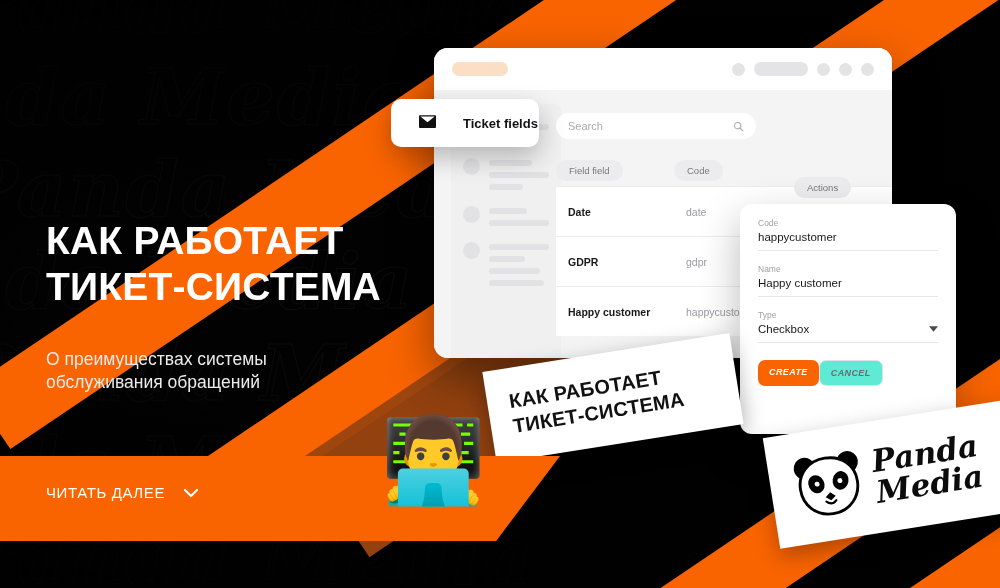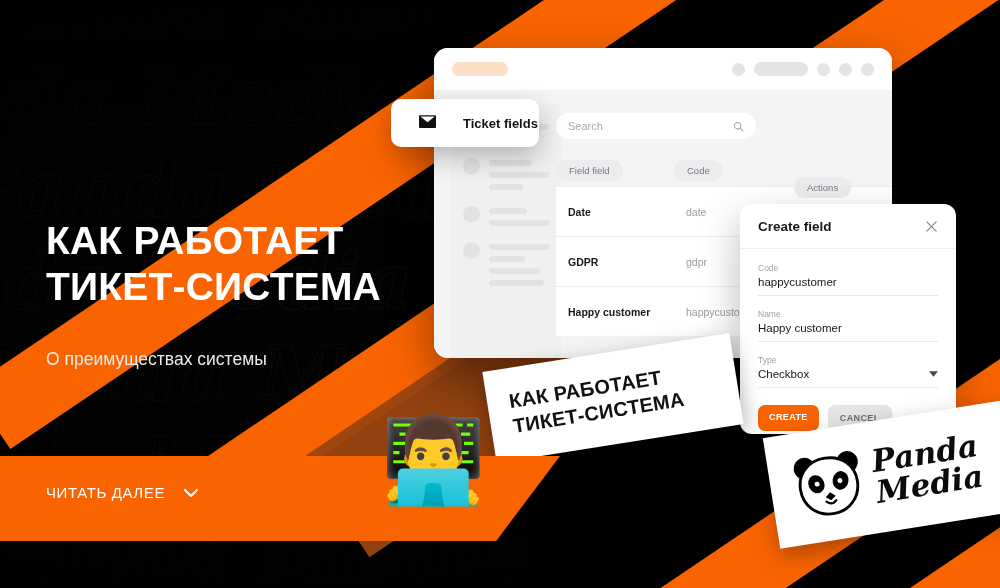--- a/index.html
+++ b/index.html
@@ -152,26 +152,26 @@
     height:45px; display:flex; align-items:center; justify-content:space-between;
     padding:0 18px; border-bottom:1px solid #EFEFF1;
   }
   .modal-title { font-size:13.5px; font-weight:700; color:#18181B; }
   .close-icon { width:13px; height:13px; display:block; }
   .modal-body { padding:14px 18px 0 18px; }
   .field { padding-bottom:7px; border-bottom:1px solid #E7E7EA; margin-bottom:13px; position:relative; }
   .field-label { font-size:8.5px; color:#A0A0A7; margin-bottom:3px; }
   .field-value { font-size:11.5px; color:#18181B; font-weight:500; }
   .caret { position:absolute; right:0; bottom:10px; width:9px; height:6px; display:block; }
-  .modal-actions { display:flex; gap:9px; padding:4px 18px; }
+  .modal-actions { display:flex; gap:0; padding:4px 18px;font-style:italic; }
   .btn {
     border-radius:7px; font-size:9px; font-weight:700; padding:7px 11px;
     letter-spacing:.4px;
   }
-  .btn-cancel { background:#e5e5e5; border:1px solid #E2E2E6; color:#6C6C73; }
+  .btn-cancel { background:#5eead4; border:1px solid #E2E2E6; color:#6C6C73; }
   .btn-create { background:#F96400; color:#fff; }
 
   
   .sticker {
     position:absolute; left:488px; top:352px; width:250px; height:92px;
     background:#fff; transform:rotate(-9deg);
     box-shadow:0 8px 22px rgba(0,0,0,.35);
     display:flex; align-items:center;
   }
   .sticker-text {
@@ -221,20 +221,21 @@
   <div class="stripe-dark"></div>
   <div class="stripe stripe-c"></div>
   <div class="stripe stripe-d"></div>
 
   <div class="headline">
     <div>КАК РАБОТАЕТ</div>
     <div>ТИКЕТ-СИСТЕМА</div>
   </div>
   <div class="subtitle">
     <div>О преимуществах системы</div>
+    <div>обслуживания обращений</div>
   </div>
 
   <div class="browser">
     <div class="browser-bar">
       <div class="url-pill"></div>
       <div class="bar-right">
         <div class="dot"></div>
         <div class="wide-pill"></div>
         <div class="dot"></div>
         <div class="dot"></div>
@@ -319,29 +320,20 @@
   <div style="position:absolute;left:391px;top:99px;width:148px;height:48px;background:#fff;border-radius:10px;box-shadow:0 10px 26px rgba(0,0,0,.25);display:flex;align-items:center;gap:27px;padding-left:28px;">
     <span>
       <svg width="17" height="13" viewBox="0 0 20 15" fill="#111">
         <path d="M1 0h18a1 1 0 011 1v13a1 1 0 01-1 1H1a1 1 0 01-1-1V1a1 1 0 011-1zm9 8.3L18.4 1.6H1.6L10 8.3z"></path>
       </svg>
     </span>
     <span style="font-size:13px;font-weight:700;color:#141417;">Ticket fields</span>
   </div>
 
   <div class="modal">
-    <div class="modal-head">
-      <span class="modal-title">Create field</span>
-      <span>
-        <svg class="close-icon" viewBox="0 0 14 14" stroke="#8A8A90" stroke-width="1.4" stroke-linecap="round">
-          <line x1="2" y1="2" x2="12" y2="12"></line>
-            <line x1="12" y1="2" x2="2" y2="12"></line>
-        </svg>
-      </span>
-    </div>
     <div class="modal-body">
       <div class="field">
         <div class="field-label">Code</div>
         <div class="field-value">happycustomer</div>
       </div>
       <div class="field">
         <div class="field-label">Name</div>
         <div class="field-value">Happy customer</div>
       </div>
       <div class="field">

